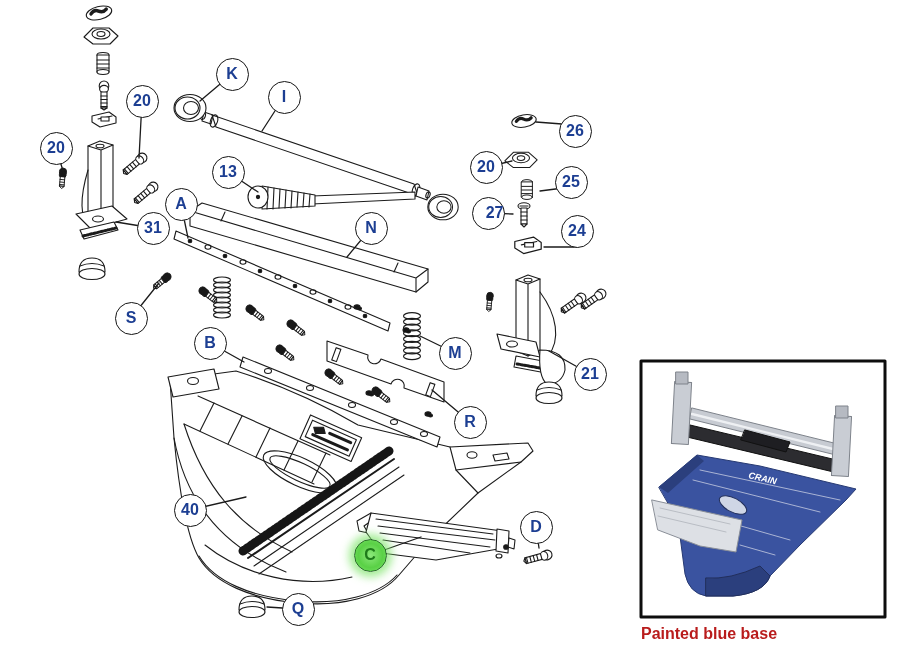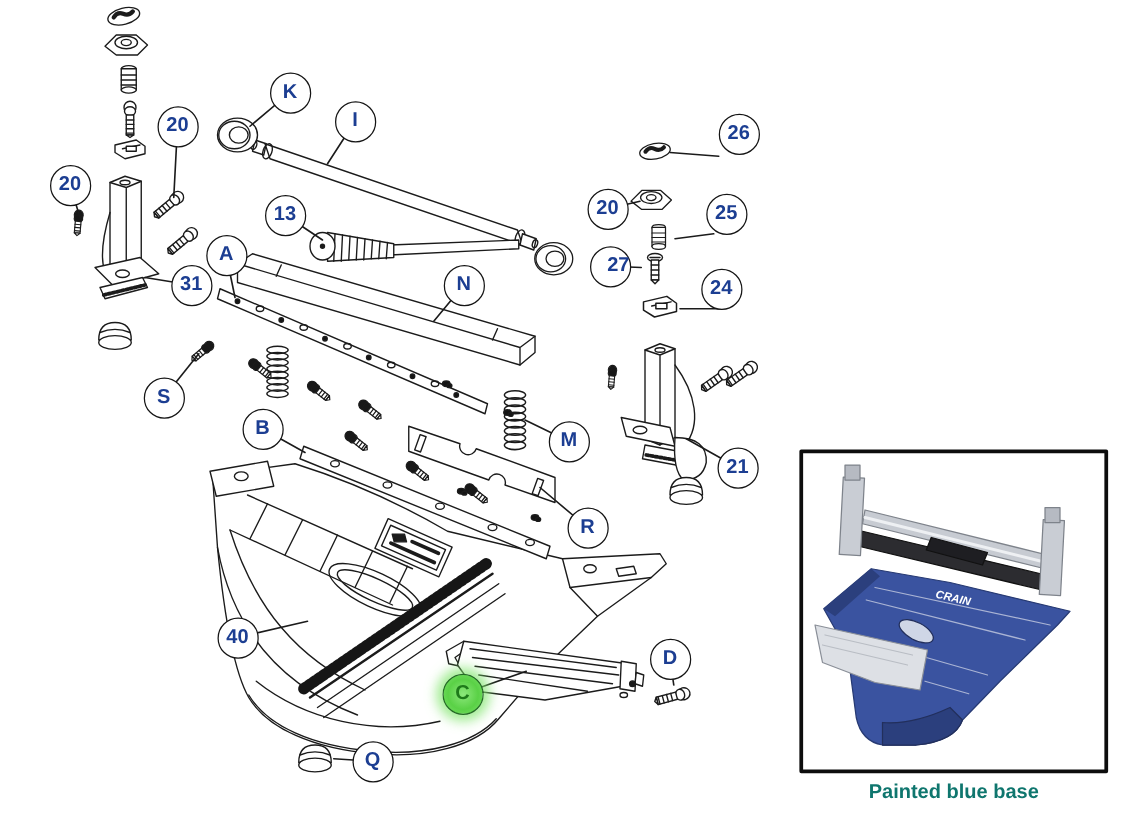--- a/index.html
+++ b/index.html
@@ -11,22 +11,22 @@
     border:1.7px solid #151515;border-radius:50%;background:#ffffff;
     color:#1c3e92;font-weight:bold;font-size:16px;line-height:29px;text-align:center;
     z-index:3;user-select:none;
   }
   .callout.hl{
     background:radial-gradient(circle, #8ce87b 0%, #5ad146 55%, #7de26c 100%);
     border-color:#226d22;color:#1e7a1a;
     box-shadow:0 0 9px 5px rgba(130,230,110,0.75);
   }
   .caption{
-    position:absolute;left:641px;top:625px;width:244px;text-align:center;
-    font-weight:700;font-size:16px;color:#0f766e;z-index:2;
+    position:absolute;left:641px;top:625px;width:244px;text-align:left;
+    font-weight:700;font-size:16px;color:#b91c1c;z-index:2;
   }
 </style>
 </head>
 <body>
 
 <div class="stage">
 
 <svg class="art" width="910" height="651" viewBox="0 0 910 651">
   <defs>
     <g id="grom">
@@ -349,23 +349,23 @@
 <div class="callout" style="left: 39.5px; top: 131.5px;">20</div>
     <div class="callout" style="left: 125.5px; top: 84.5px;">20</div>
     <div class="callout" style="left: 215.5px; top: 57.5px;">K</div>
     <div class="callout" style="left: 267.5px; top: 80.5px;">I</div>
     <div class="callout" style="left: 211.5px; top: 155.5px;">13</div>
     <div class="callout" style="left: 164.5px; top: 187.5px;">A</div>
     <div class="callout" style="left: 354.5px; top: 211.5px;">N</div>
     <div class="callout" style="left: 136.5px; top: 211.5px;">31</div>
     <div class="callout" style="left: 114.5px; top: 301.5px;">S</div>
     <div class="callout" style="left: 193.5px; top: 326.5px;">B</div>
-    <div class="callout" style="left: 558.5px; top: 91px; margin-left: 16px;">26</div>
+    <div class="callout" style="left: 558.5px; top: 115px;">26</div>
     <div class="callout" style="left: 469.5px; top: 150.5px;">20</div>
-    <div class="callout" style="left: 554.5px; top: 155px; margin-left: 10px;">25</div>
+    <div class="callout" style="left: 554.5px; top: 166px;">25</div>
     <div class="callout" style="left: 471.5px; top: 196.5px; text-align: right;">27</div>
     <div class="callout" style="left: 560.5px; top: 215px;">24</div>
     <div class="callout" style="left: 438.5px; top: 336.5px;">M</div>
     <div class="callout" style="left: 573.5px; top: 357.5px;">21</div>
     <div class="callout" style="left: 453.5px; top: 405.5px;">R</div>
     <div class="callout" style="left: 173.5px; top: 493.5px;">40</div>
     <div class="callout hl" style="left: 353.5px; top: 538.5px;">C</div>
     <div class="callout" style="left: 519.5px; top: 510.5px;">D</div>
     <div class="callout" style="left: 281.5px; top: 592.5px;">Q</div>
   </div>

